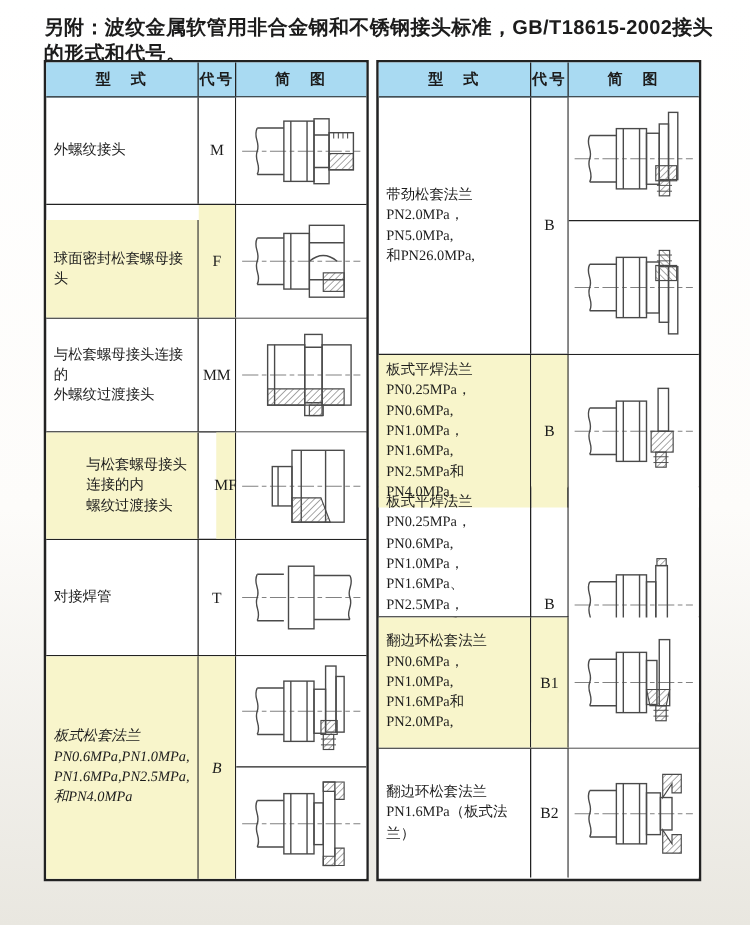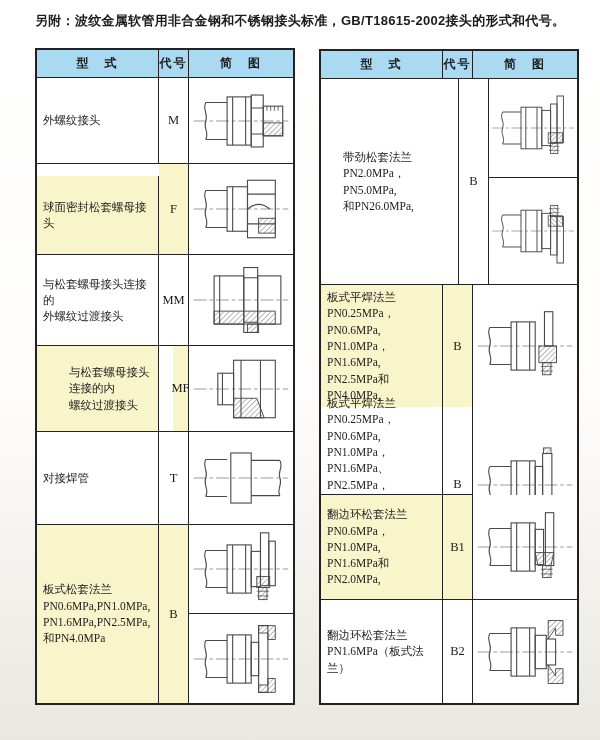--- a/index.html
+++ b/index.html
@@ -3,23 +3,23 @@
 <meta charset="utf-8">
 <style>
   html,body{margin:0;padding:0;}
   body{
     width:600px;height:740px;position:relative;overflow:hidden;
     background:linear-gradient(#ffffff 0%, #fdfcfa 55%, #e9e7e0 100%);
     font-family:"Liberation Sans",sans-serif;color:#1c1c1c;
   }
   .title{
     position:absolute;left:35px;top:12px;width:540px;
-    font-size:13px;font-weight:bold;letter-spacing:.3px;
+    font-size:16px;font-weight:bold;letter-spacing:.3px;
   }
-  .tables{position:absolute;left:35px;top:48px;display:flex;gap:24px;align-items:flex-end;}
+  .tables{position:absolute;left:35px;top:48px;display:flex;gap:6px;}
   .tbl{width:260px;border:2px solid #222;background:#fff;box-sizing:border-box;}
   .hdr,.row{display:grid;grid-template-columns:122px 30px 1fr;}
   .hdr{height:27px;border-bottom:1.5px solid #222;}
   .hdr-cell{
     display:flex;align-items:center;justify-content:center;
     font-size:12px;font-weight:bold;border-right:1px solid #222;letter-spacing:2px;
   }
   .hdr-cell:last-child{border-right:none;}
   .row{border-bottom:1px solid #222;}
   .row:last-child{border-bottom:none;}
@@ -170,21 +170,21 @@
                 <line x1="4" y1="42" x2="106" y2="42" stroke="#777" stroke-width="0.8" stroke-dasharray="14 3 4 3"></line>
                 <path d="M40 22 H17 M40 62 H17" fill="none" stroke="#4a4a4a" stroke-width="1.2"></path>
                 <path d="M17 22 c-4 8 3 12 0 20 c-3 8 4 12 0 20" fill="none" stroke="#4a4a4a" stroke-width="1.2"></path>
                 <rect x="44" y="15" width="22" height="54" fill="none" stroke="#4a4a4a" stroke-width="1.2"></rect>
                 <path d="M66 23 H97 M66 61 H97" fill="none" stroke="#4a4a4a" stroke-width="1.2"></path>
                 <path d="M97 23 c4 8 -3 12 0 19 c3 8 -4 12 0 19" fill="none" stroke="#4a4a4a" stroke-width="1.2"></path>
               </svg>
             </div>
           </div>
         </div>
-        <div class="row" style="height: 178px;">
+        <div class="row" style="height: 178px; font-style: italic;">
           <div class="cell cell-type" style="background: rgb(248, 245, 203);">
             <div class="line">板式松套法兰</div>
             <div class="line pn">PN0.6MPa,PN1.0MPa,</div>
             <div class="line pn">PN1.6MPa,PN2.5MPa,</div>
             <div class="line pn">和PN4.0MPa</div>
           </div>
           <div class="cell cell-code" style="background: rgb(248, 245, 203);">B</div>
           <div class="cell cell-diag">
             <div class="diag-sub" style="height: 88px; flex: 0 0 auto;">
               <svg width="102" height="78" viewBox="0 0 110 84">
@@ -228,21 +228,21 @@
             </div>
           </div>
         </div>
       </div>
     <div class="tbl" id="tbl-1">
         <div class="hdr" style="background: rgb(169, 218, 242);">
           <div class="hdr-cell">型　式</div>
           <div class="hdr-cell">代号</div>
           <div class="hdr-cell">简　图</div>
         </div>
-        <div class="row" style="height: 205px; padding-left: 16px;">
+        <div class="row" style="height: 205px;">
           <div class="cell cell-type">
             <div class="line">带劲松套法兰</div>
             <div class="line pn">PN2.0MPa，PN5.0MPa,</div>
             <div class="line pn">和PN26.0MPa,</div>
           </div>
           <div class="cell cell-code">B</div>
           <div class="cell cell-diag">
             <div class="diag-sub" style="height: 98px; flex: 0 0 auto;">
               <svg width="102" height="78" viewBox="0 0 110 84">
                 <defs>

